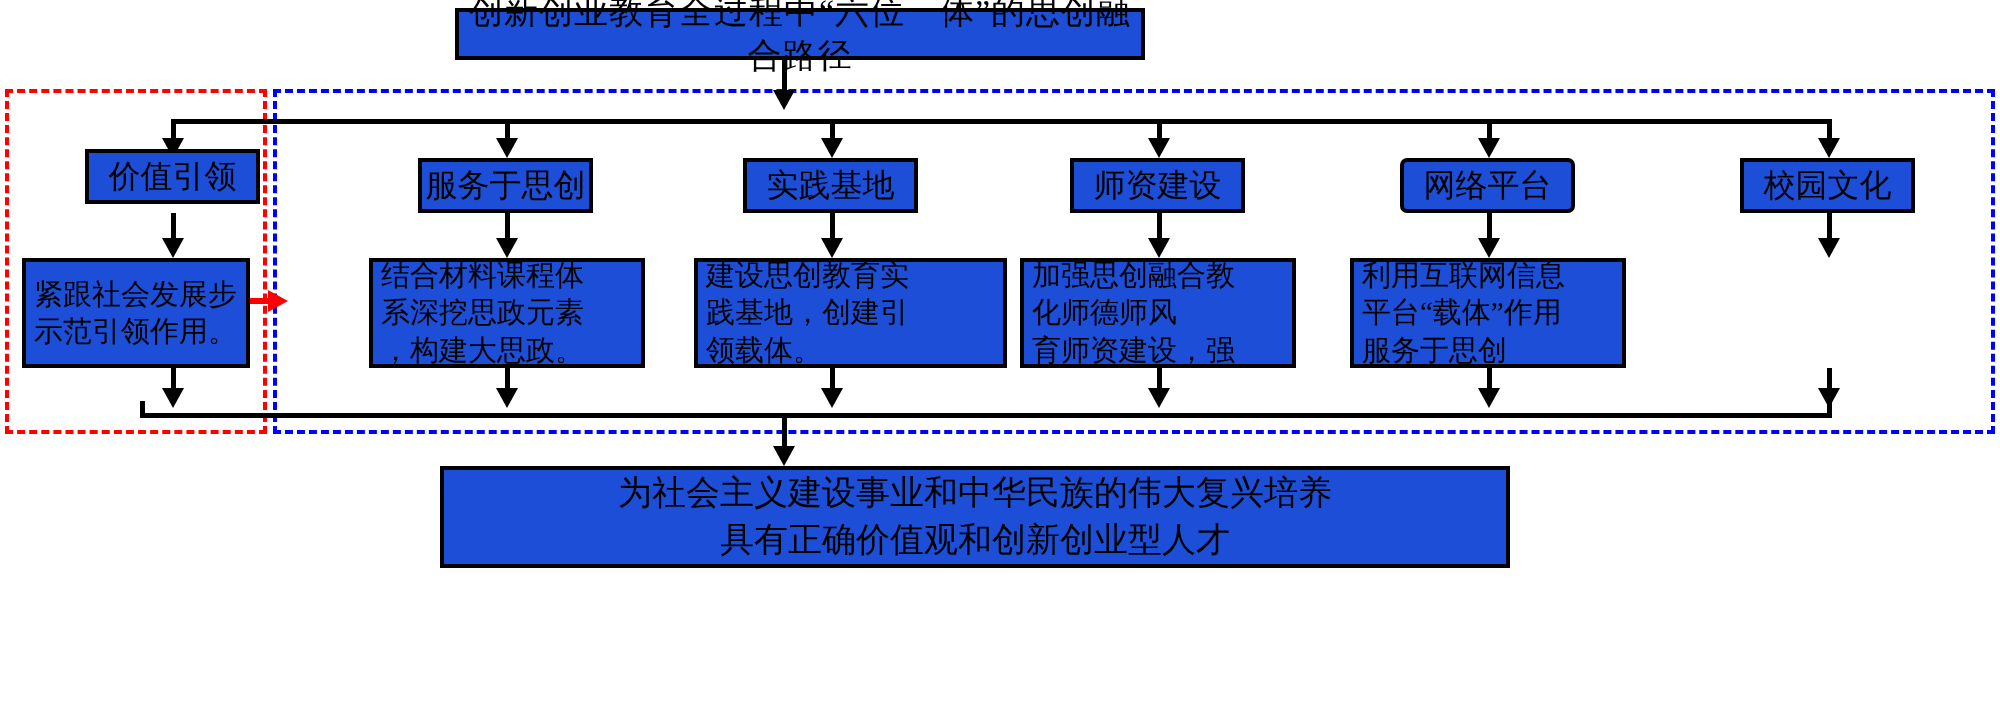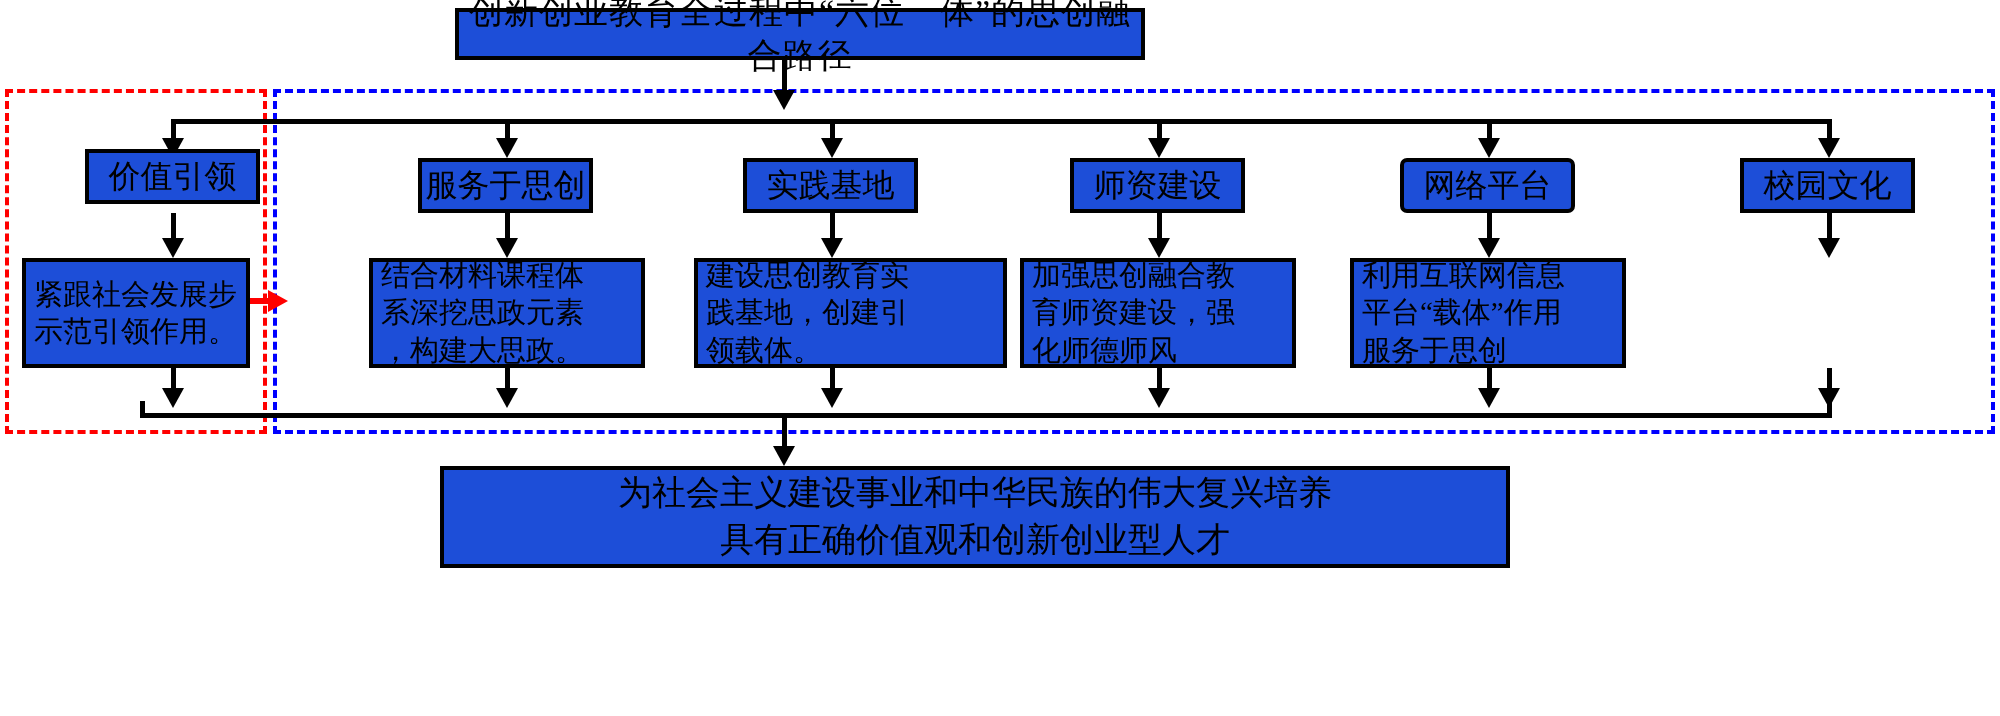--- a/index.html
+++ b/index.html
@@ -124,22 +124,22 @@
   <div class="vline" style="left:1157px;top:119px;height:22px;"></div>
   <div class="arrow-down" style="left:1148px;top:138px;"></div>
   <div class="box label-box" style="left:1070px;top:158px;width:175px;height:55px;">
     <span>师资建设</span>
   </div>
   <div class="vline" style="left:1157px;top:213px;height:28px;"></div>
   <div class="arrow-down" style="left:1148px;top:238px;"></div>
   <div class="box detail-box" style="left:1020px;top:258px;width:276px;height:110px;">
     <span>
       <span>加强思创融合教</span>
+      <span>化师德师风</span>
       <span>育师资建设，强</span>
-      <span>化师德师风</span>
     </span>
   </div>
   <div class="vline" style="left:1157px;top:368px;height:22px;"></div>
   <div class="arrow-down" style="left:1148px;top:388px;"></div>
 
   <div class="vline" style="left:1487px;top:119px;height:22px;"></div>
   <div class="arrow-down" style="left:1478px;top:138px;"></div>
   <div class="box label-box" style="left:1400px;top:158px;width:175px;height:55px;border-radius:7px;">
     <span>网络平台</span>
   </div>

